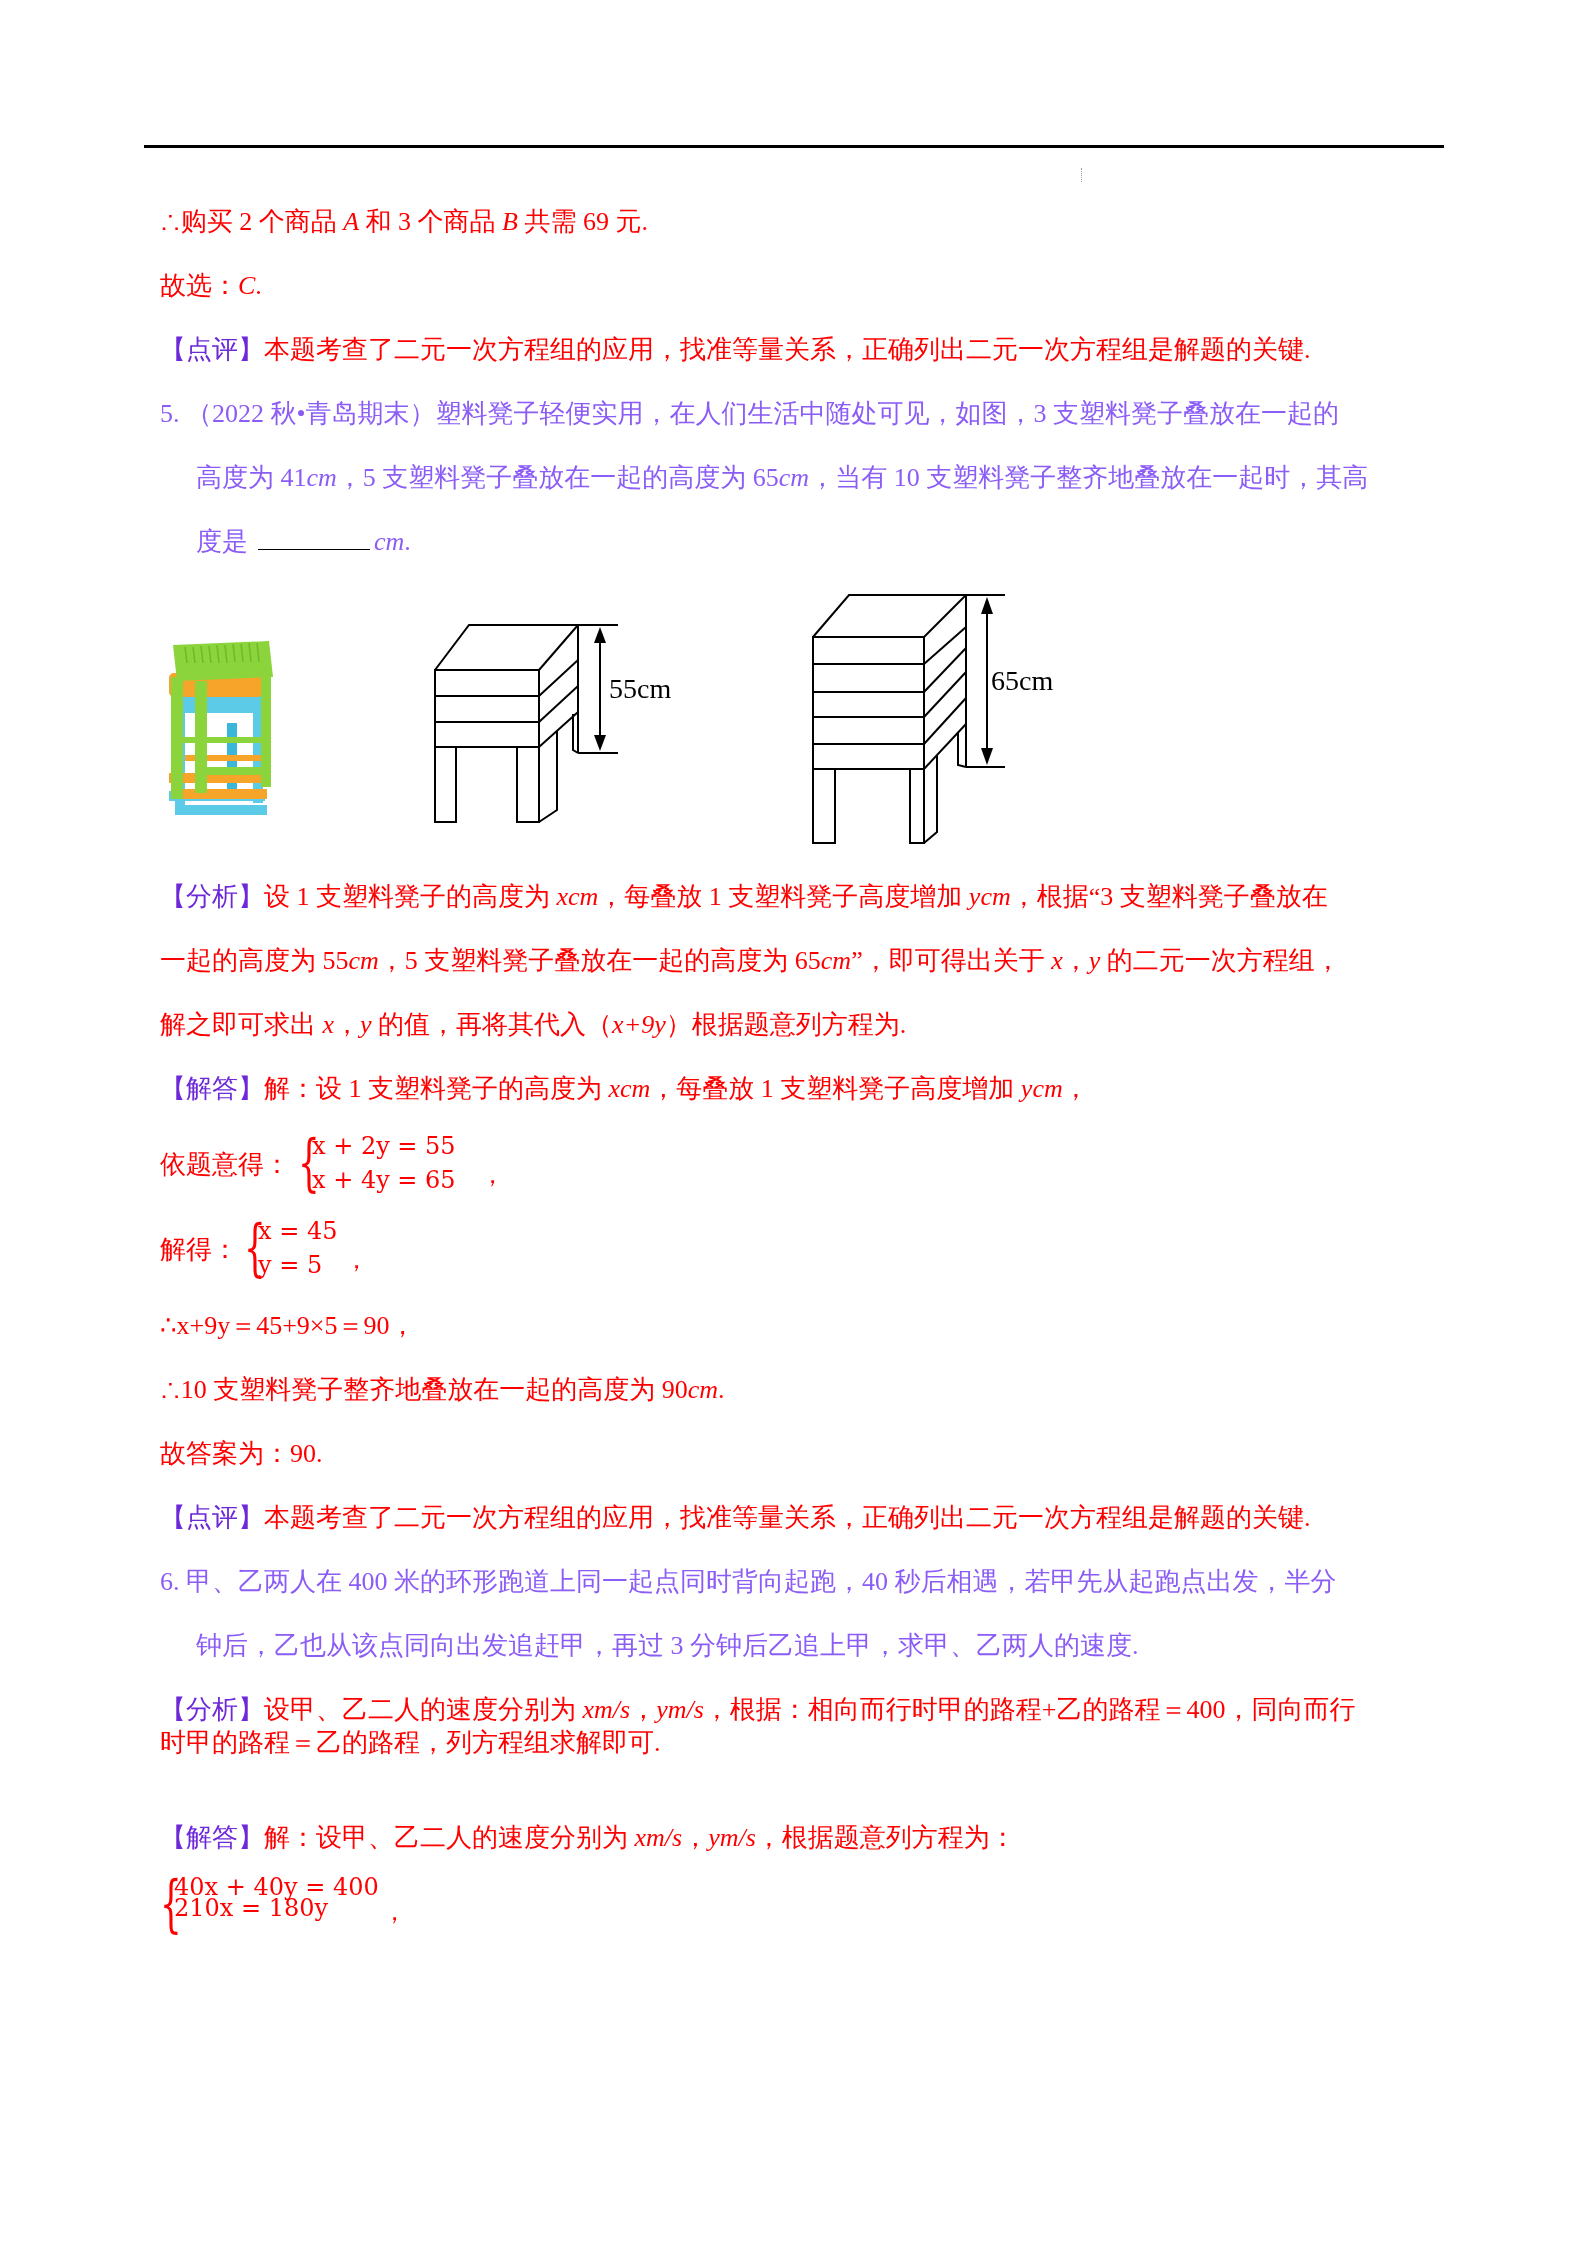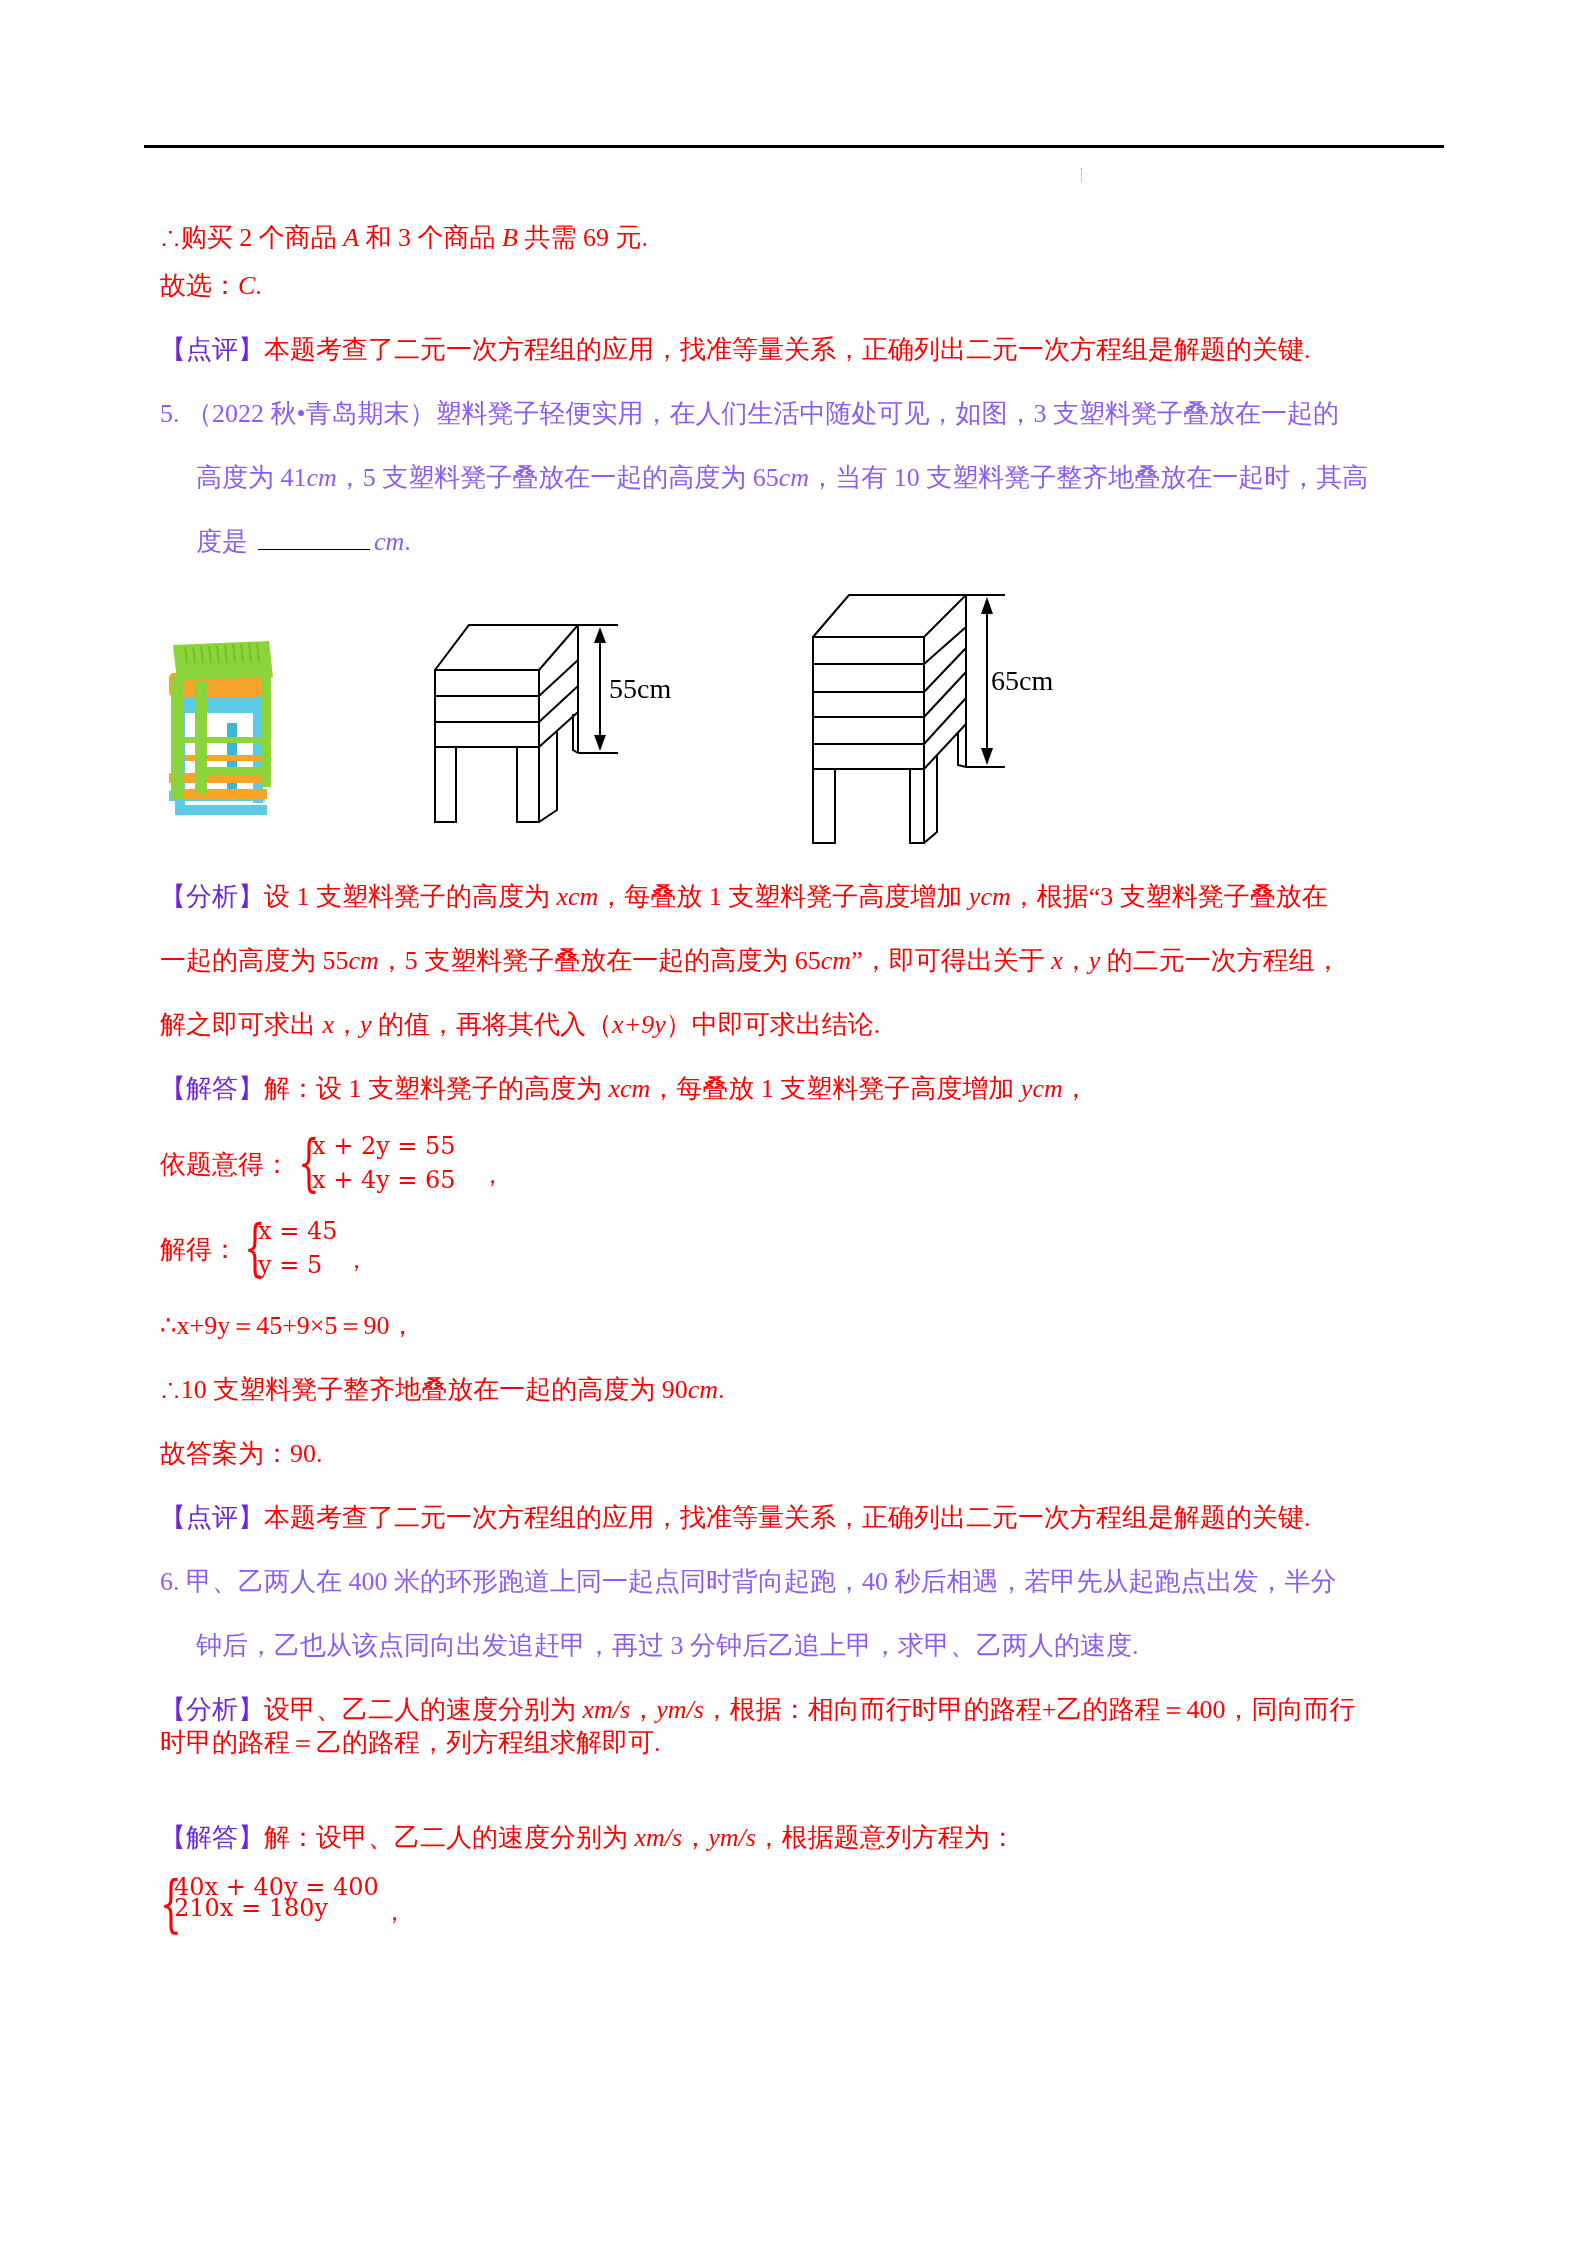--- a/index.html
+++ b/index.html
@@ -22,21 +22,21 @@
   .eq .comma { position: absolute; font-size: 25px; }
   .figure { position: absolute; left: 0; top: 0; }
   .photo { position: absolute; left: 165px; top: 633px; width: 118px; height: 190px; }
 </style>
 </head>
 <body>
 
 <div class="rule"></div>
 <div class="dotmark"></div>
 
-<div class="line red" style="top:222px"><span>∴购买 2 个商品 </span><i>A</i><span> 和 3 个商品 </span><i>B</i><span> 共需 69 元.</span></div>
+<div class="line red" style="top:206px"><span>∴购买 2 个商品 </span><i>A</i><span> 和 3 个商品 </span><i>B</i><span> 共需 69 元.</span></div>
 <div class="line red" style="top:270px"><span>故选：</span><i>C</i><span>.</span></div>
 <div class="line red" style="top:334px"><span class="tag">【点评】</span><span>本题考查了二元一次方程组的应用，找准等量关系，正确列出二元一次方程组是解题的关键.</span></div>
 
 <div class="line" style="top:398px"><span>5.</span>&nbsp;<span>（2022 秋•青岛期末）</span><span>塑料凳子轻便实用，在人们生活中随处可见，如图，3 支塑料凳子叠放在一起的</span></div>
 <div class="line indent" style="top:462px"><span>高度为 41</span><i>cm</i><span>，5 支塑料凳子叠放在一起的高度为 65</span><i>cm</i><span>，当有 10 支塑料凳子整齐地叠放在一起时，其高</span></div>
 <div class="line indent" style="top:526px"><span>度是</span><span class="blank"></span><i>cm</i><span>.</span></div>
 
 <svg class="photo" viewBox="0 0 118 190">
 
   <rect x="6" y="62" width="92" height="18" rx="4" fill="#5ccbe8"></rect>
@@ -121,21 +121,21 @@
     <line x1="966" y1="767" x2="1005" y2="767"></line>
     <line x1="987" y1="604" x2="987" y2="758"></line>
   </g>
   <polygon points="987,597 981,614 993,614" fill="#000"></polygon>
   <polygon points="987,765 981,748 993,748" fill="#000"></polygon>
   <text x="991" y="690" font-family="Liberation Serif, serif" font-size="28" fill="#000">65cm</text>
 </svg>
 
 <div class="line red" style="top:881px"><span class="tag">【分析】</span><span>设 1 支塑料凳子的高度为 </span><i>xcm</i><span>，每叠放 1 支塑料凳子高度增加 </span><i>ycm</i><span>，根据“3 支塑料凳子叠放在</span></div>
 <div class="line red" style="top:945px"><span>一起的高度为 55</span><i>cm</i><span>，5 支塑料凳子叠放在一起的高度为 65</span><i>cm</i><span>”，即可得出关于 </span><i>x</i><span>，</span><i>y</i><span> 的二元一次方程组，</span></div>
-<div class="line red" style="top:1009px"><span>解之即可求出 </span><i>x</i><span>，</span><i>y</i><span> 的值，再将其代入（</span><i>x+9y</i><span>）中即可求出结论.</span></div>
+<div class="line red" style="top:1009px"><span>解之即可求出 </span><i>x</i><span>，</span><i>y</i><span> 的值，再将其代入（</span><i>x+9y</i><span>）根据题意列方程为.</span></div>
 
 <div class="line red" style="top:1073px"><span class="tag">【解答】</span><span>解：设 1 支塑料凳子的高度为 </span><i>xcm</i><span>，每叠放 1 支塑料凳子高度增加 </span><i>ycm</i><span>，</span></div>
 
 <div class="eq" style="left:160px;top:1130px">
   <span class="lbl" style="left:0;top:19px">依题意得：</span>
   <span class="brace" style="left:138px;top:2px">{</span>
   <span class="row it" style="left:152px;top:0">x + 2y = 55</span>
   <span class="row it" style="left:152px;top:34px">x + 4y = 65</span>
   <span class="comma" style="left:320px;top:28px">，</span>
 </div>

